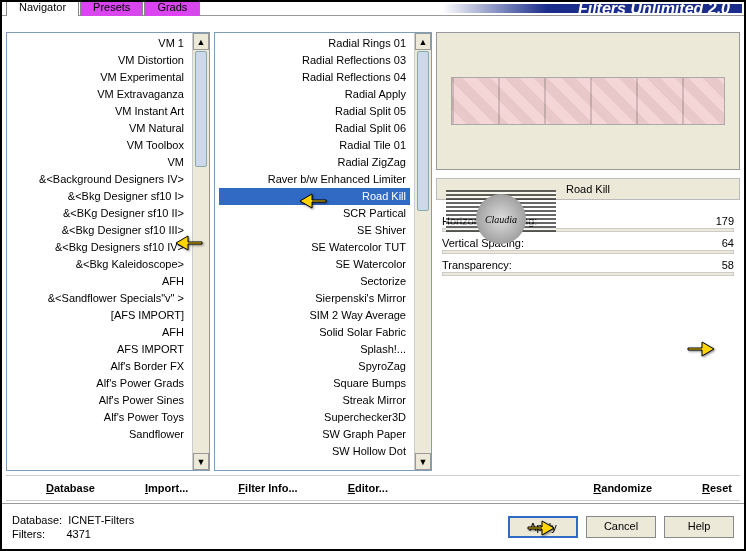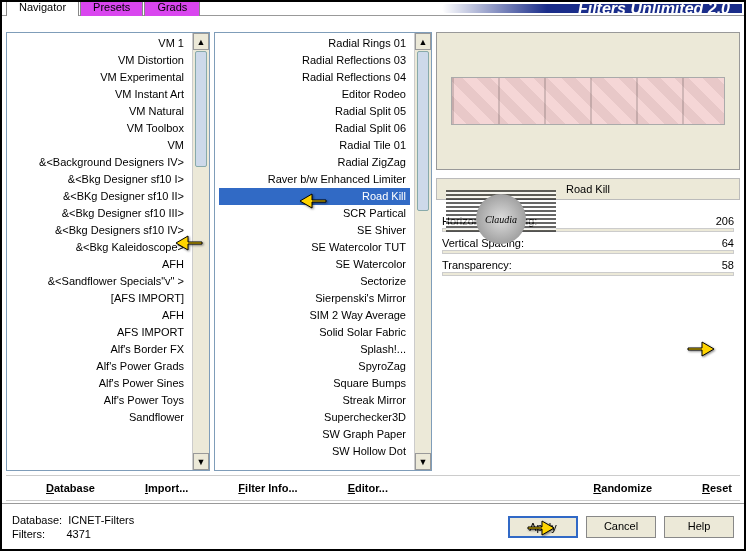--- a/index.html
+++ b/index.html
@@ -257,20 +257,21 @@
 </div>
 
 <div class="main">
   <div class="cols">
 
     <div class="listbox col1">
       <div class="list-inner" id="list1">
           <div class="list-item">VM 1</div>
           <div class="list-item">VM Distortion</div>
           <div class="list-item">VM Experimental</div>
+          <div class="list-item">VM Extravaganza</div>
           <div class="list-item">VM Instant Art</div>
           <div class="list-item">VM Natural</div>
           <div class="list-item">VM Toolbox</div>
           <div class="list-item">VM</div>
           <div class="list-item">&amp;&lt;Background Designers IV&gt;</div>
           <div class="list-item">&amp;&lt;Bkg Designer sf10 I&gt;</div>
           <div class="list-item">&amp;&lt;BKg Designer sf10 II&gt;</div>
           <div class="list-item">&amp;&lt;Bkg Designer sf10 III&gt;</div>
           <div class="list-item">&amp;&lt;Bkg Designers sf10 IV&gt;</div>
           <div class="list-item">&amp;&lt;Bkg Kaleidoscope&gt;</div>
@@ -290,21 +291,21 @@
         <div class="thumb" style="top:18px;height:116px"></div>
         <div class="sb-btn sb-down">▼</div>
       </div>
     </div>
 
     <div class="listbox col2">
       <div class="list-inner" id="list2">
           <div class="list-item">Radial  Rings 01</div>
           <div class="list-item">Radial Reflections 03</div>
           <div class="list-item">Radial Reflections 04</div>
-          <div class="list-item">Editor Rodeo</div>
+          <div class="list-item">Radial Apply</div>
           <div class="list-item">Radial Split 05</div>
           <div class="list-item">Radial Split 06</div>
           <div class="list-item">Radial Tile 01</div>
           <div class="list-item">Radial ZigZag</div>
           <div class="list-item">Raver b/w Enhanced Limiter</div>
           <div class="list-item selected">Road Kill</div>
           <div class="list-item">SCR  Partical</div>
           <div class="list-item">SE Shiver</div>
           <div class="list-item">SE Watercolor TUT</div>
           <div class="list-item">SE Watercolor</div>
@@ -335,21 +336,21 @@
       <div class="logo">
         <div class="logo-stripes"></div>
         <div class="logo-center">Claudia</div>
       </div>
 
       <div class="filter-name-band">Road Kill</div>
 
       <div class="sliders" id="sliders">
           <div class="slider-row">
             <div class="slider-label">Horizontal Spacing:</div>
-            <div class="slider-val">206</div>
+            <div class="slider-val">179</div>
           </div>
           <div class="slider-track"></div>
           <div class="slider-row">
             <div class="slider-label">Vertical Spacing:</div>
             <div class="slider-val">64</div>
           </div>
           <div class="slider-track"></div>
           <div class="slider-row">
             <div class="slider-label">Transparency:</div>
             <div class="slider-val">58</div>

